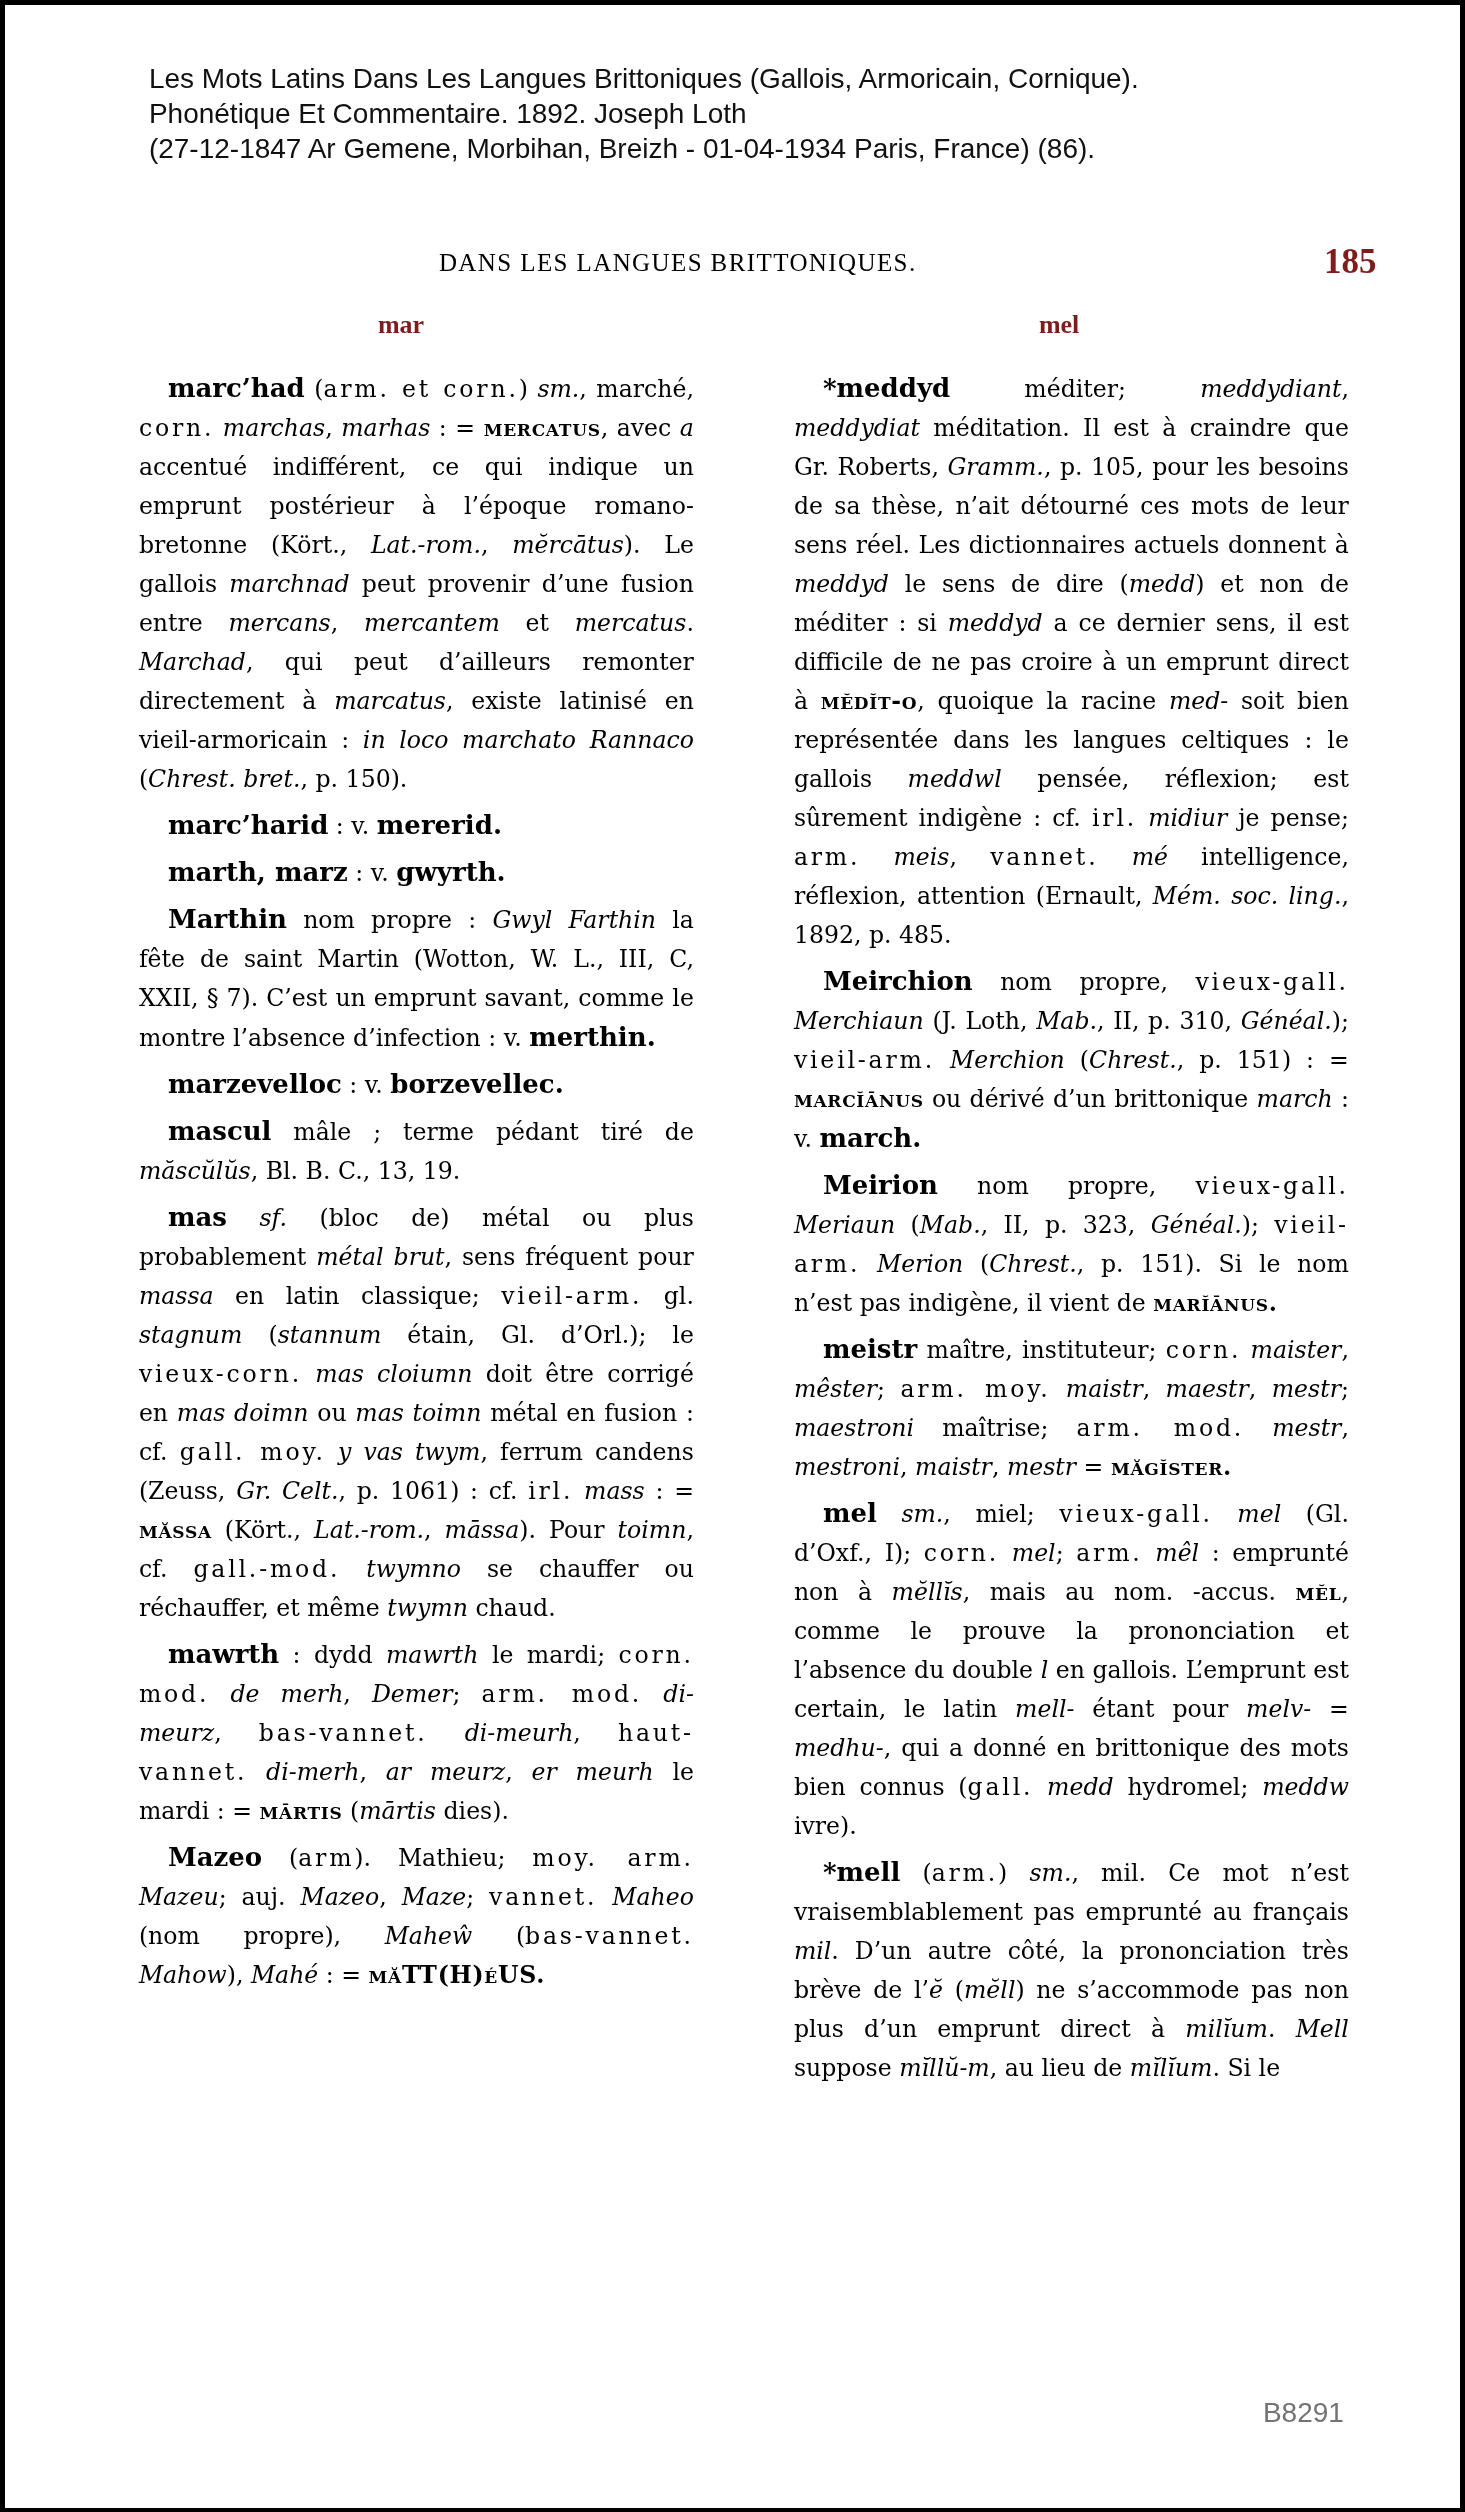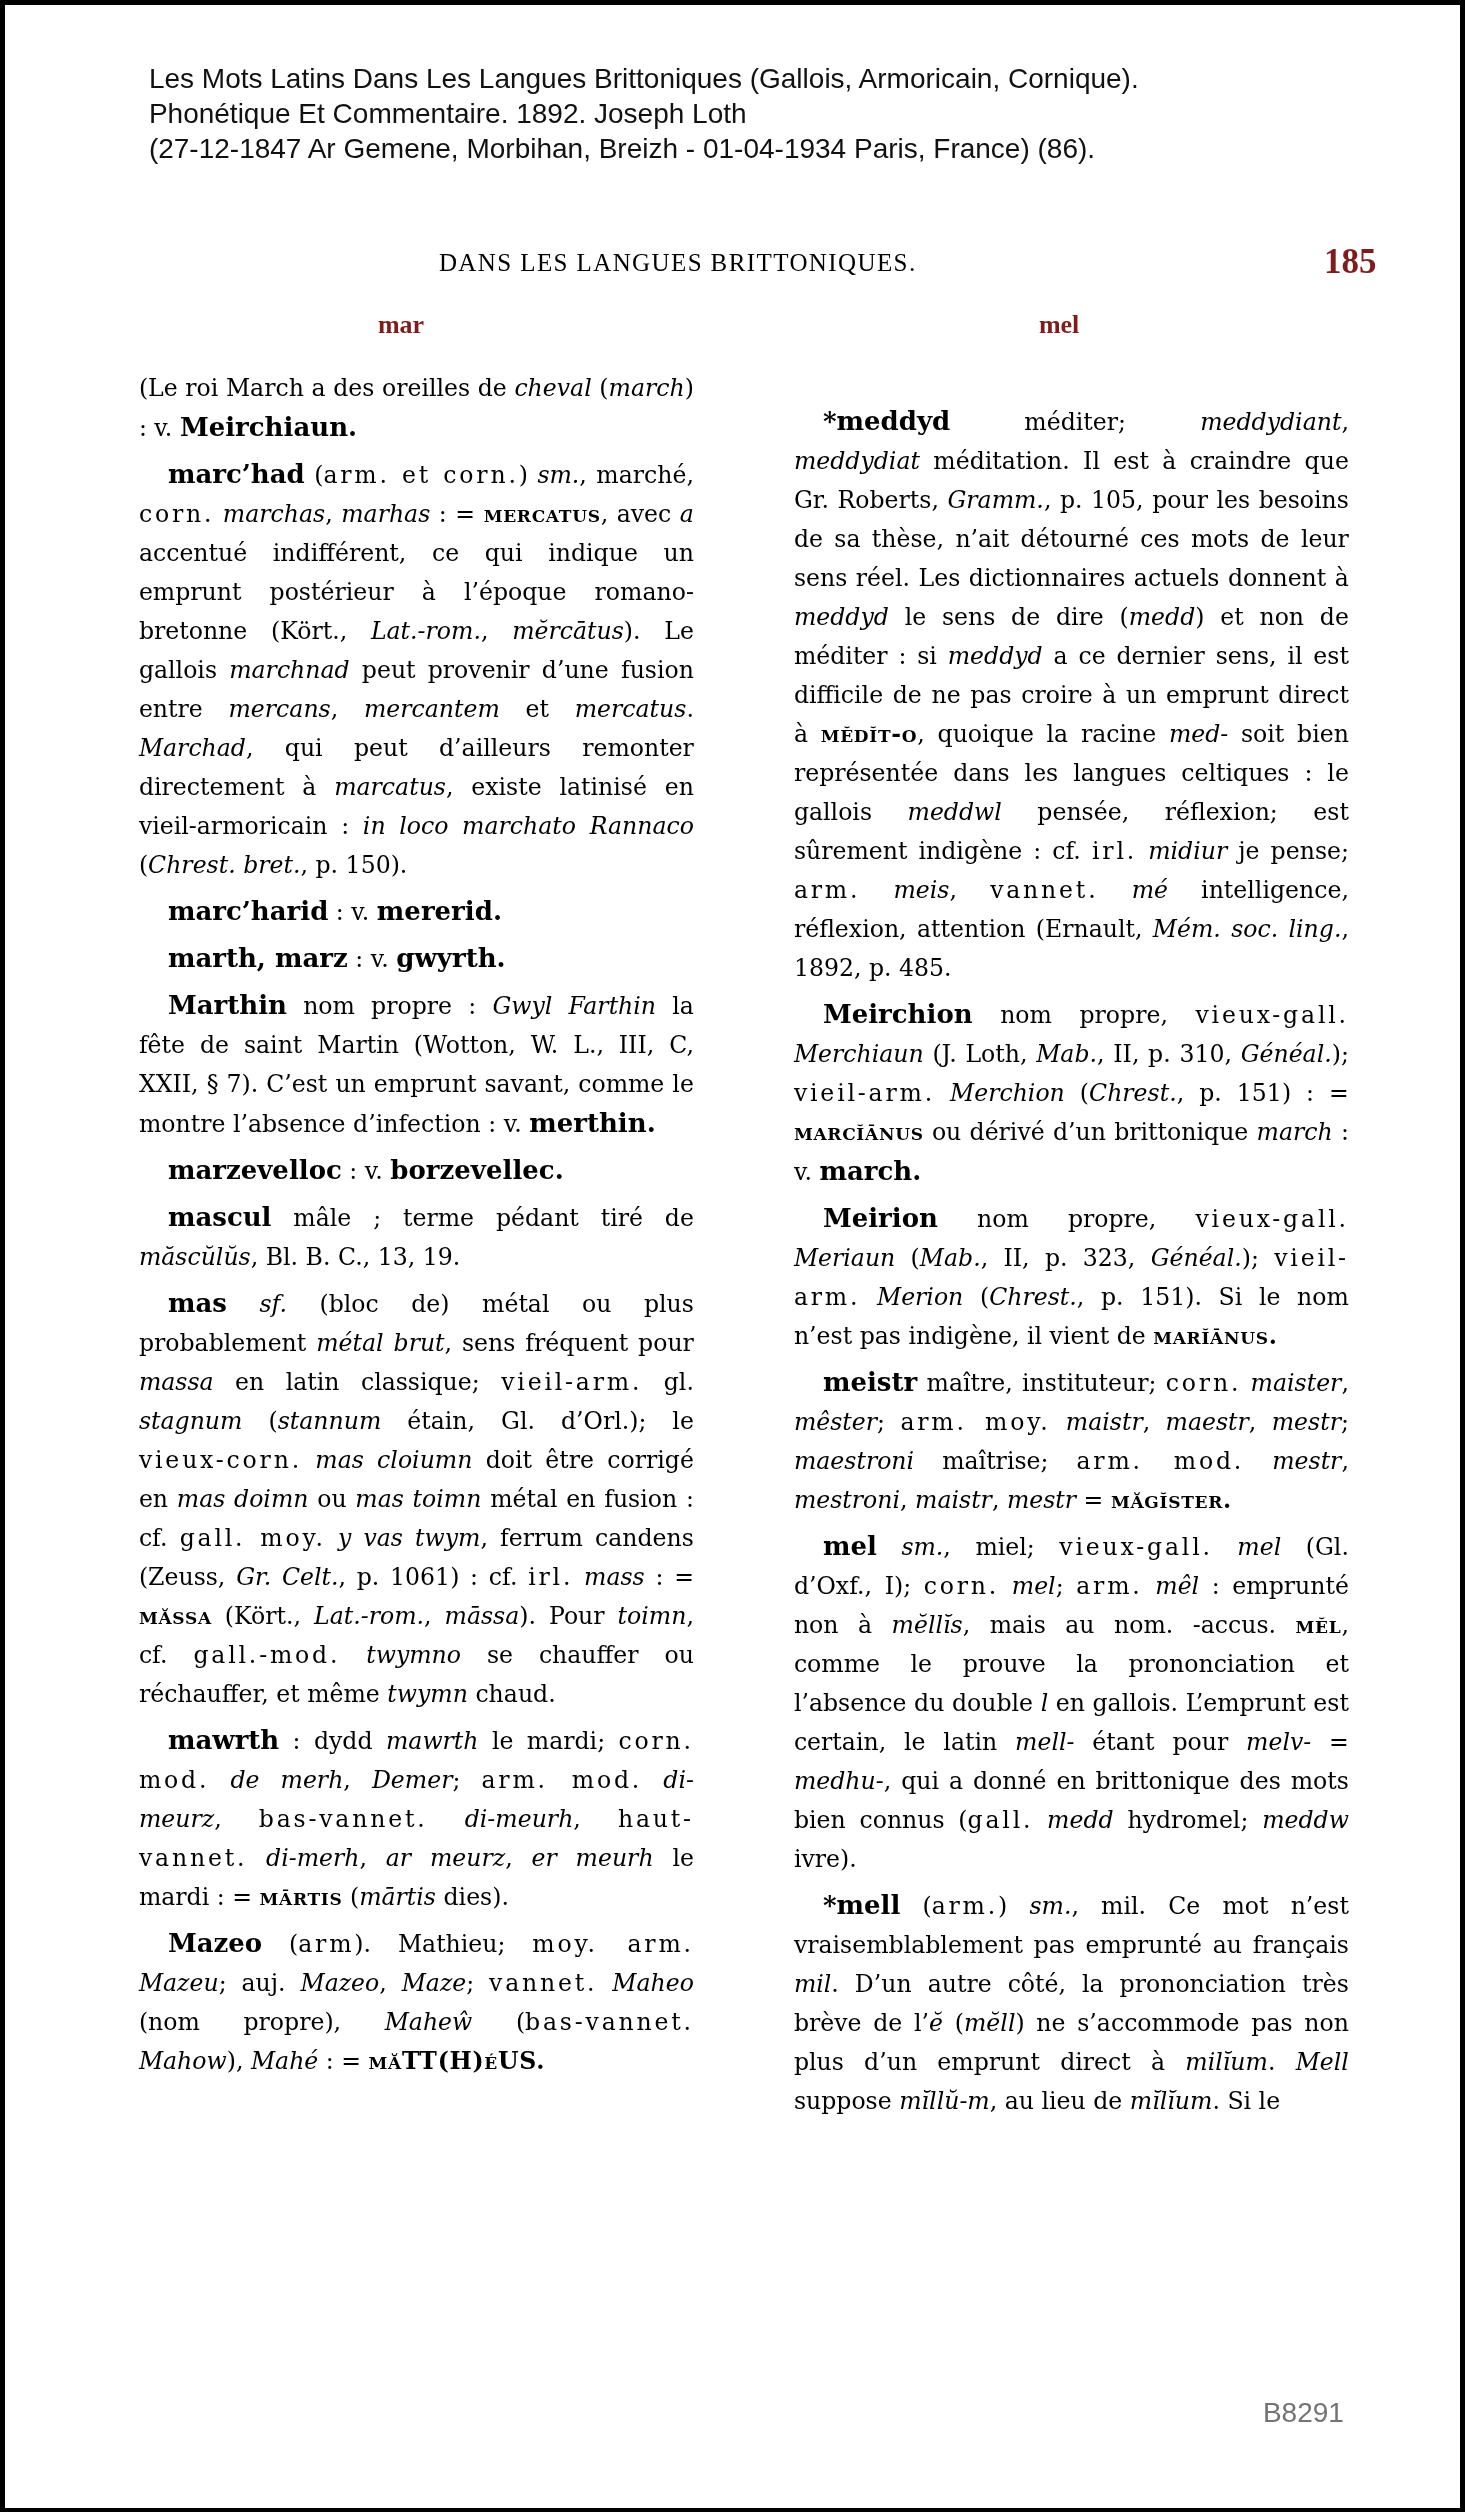--- a/index.html
+++ b/index.html
@@ -28,21 +28,21 @@
     font-family: "Liberation Serif", serif; font-weight: bold; font-size: 26px; color: #7f1d1d;
   }
   .col-head.left { left: 373px; }
   .col-head.right { left: 1034px; }
   .column {
     position: absolute; top: 364px; width: 555px;
     font-family: "DejaVu Serif", serif; font-size: 23.6px; line-height: 39px;
     color: #000; text-align: justify; hyphens: manual;
   }
   .column.left { left: 134px; }
-  .column.right { left: 789px; margin-top: 33px; }
+  .column.right { left: 789px; }
   .entry { margin: 0 0 7px 0; text-indent: 29px; }
   .entry.cont { text-indent: 0; }
   .seg-i { font-style: italic; }
   .seg-b { font-weight: bold; font-size: 26px; }
   .seg-sc { font-variant: small-caps; font-weight: bold; letter-spacing: 0.7px; }
   .seg-sp { letter-spacing: 2.8px; }
   .code {
     position: absolute; left: 1258px; top: 2392px;
     font-family: "Liberation Sans", sans-serif; font-size: 28px; color: #737373;
   }
@@ -58,21 +58,20 @@
     <div>(27-12-1847 Ar Gemene, Morbihan, Breizh - 01-04-1934 Paris, France) (86).</div>
   </div>
 
   <div class="running-head">DANS LES LANGUES BRITTONIQUES.</div>
   <div class="page-number">185</div>
 
   <div class="col-head left">mar</div>
   <div class="col-head right">mel</div>
 
   <div class="column left">
-      <p class="entry cont"><span>(Le roi March a des oreilles de </span><span class="seg-i">cheval</span><span> (</span><span class="seg-i">march</span><span>) : v. </span><span class="seg-b">Meirchiaun.</span></p>
       <p class="entry"><span class="seg-b">marc’had</span><span> (</span><span class="seg-sp">arm. et corn.</span><span>) </span><span class="seg-i">sm.</span><span>, marché, </span><span class="seg-sp">corn.</span><span> </span><span class="seg-i">marchas</span><span>, </span><span class="seg-i">marhas</span><span> : = </span><span class="seg-sc">mercatus</span><span>, avec </span><span class="seg-i">a</span><span> accentué indifférent, ce qui indique un emprunt postérieur à l’époque romano-bretonne (Kört., </span><span class="seg-i">Lat.-rom.</span><span>, </span><span class="seg-i">mĕrcātus</span><span>). Le gallois </span><span class="seg-i">marchnad</span><span> peut provenir d’une fusion entre </span><span class="seg-i">mercans</span><span>, </span><span class="seg-i">mercantem</span><span> et </span><span class="seg-i">mercatus</span><span>. </span><span class="seg-i">Marchad</span><span>, qui peut d’ailleurs remonter directement à </span><span class="seg-i">marcatus</span><span>, existe latinisé en vieil-armoricain : </span><span class="seg-i">in loco marchato Rannaco</span><span> (</span><span class="seg-i">Chrest. bret.</span><span>, p. 150).</span></p>
       <p class="entry"><span class="seg-b">marc’harid</span><span> : v. </span><span class="seg-b">mererid.</span></p>
       <p class="entry"><span class="seg-b">marth, marz</span><span> : v. </span><span class="seg-b">gwyrth.</span></p>
       <p class="entry"><span class="seg-b">Marthin</span><span> nom propre : </span><span class="seg-i">Gwyl Farthin</span><span> la fête de saint Martin (Wotton, W. L., III, C, XXII, § 7). C’est un emprunt savant, comme le montre l’absence d’infection : v. </span><span class="seg-b">merthin.</span></p>
       <p class="entry"><span class="seg-b">marzevelloc</span><span> : v. </span><span class="seg-b">borzevellec.</span></p>
       <p class="entry"><span class="seg-b">mascul</span><span> mâle ; terme pédant tiré de </span><span class="seg-i">măscŭlŭs</span><span>, Bl. B. C., 13, 19.</span></p>
       <p class="entry"><span class="seg-b">mas</span><span> </span><span class="seg-i">sf.</span><span> (bloc de) métal ou plus probablement </span><span class="seg-i">métal brut</span><span>, sens fréquent pour </span><span class="seg-i">massa</span><span> en latin classique; </span><span class="seg-sp">vieil-arm.</span><span> gl. </span><span class="seg-i">stagnum</span><span> (</span><span class="seg-i">stannum</span><span> étain, Gl. d’Orl.); le </span><span class="seg-sp">vieux-corn.</span><span> </span><span class="seg-i">mas cloiumn</span><span> doit être corrigé en </span><span class="seg-i">mas doimn</span><span> ou </span><span class="seg-i">mas toimn</span><span> métal en fusion : cf. </span><span class="seg-sp">gall. moy.</span><span> </span><span class="seg-i">y vas twym</span><span>, ferrum candens (Zeuss, </span><span class="seg-i">Gr. Celt.</span><span>, p. 1061) : cf. </span><span class="seg-sp">irl.</span><span> </span><span class="seg-i">mass</span><span> : = </span><span class="seg-sc">măssa</span><span> (Kört., </span><span class="seg-i">Lat.-rom.</span><span>, </span><span class="seg-i">māssa</span><span>). Pour </span><span class="seg-i">toimn</span><span>, cf. </span><span class="seg-sp">gall.-mod.</span><span> </span><span class="seg-i">twymno</span><span> se chauffer ou réchauffer, et même </span><span class="seg-i">twymn</span><span> chaud.</span></p>
       <p class="entry"><span class="seg-b">mawrth</span><span> : dydd </span><span class="seg-i">mawrth</span><span> le mardi; </span><span class="seg-sp">corn. mod.</span><span> </span><span class="seg-i">de merh</span><span>, </span><span class="seg-i">Demer</span><span>; </span><span class="seg-sp">arm. mod.</span><span> </span><span class="seg-i">di-meurz</span><span>, </span><span class="seg-sp">bas-vannet.</span><span> </span><span class="seg-i">di-meurh</span><span>, </span><span class="seg-sp">haut-vannet.</span><span> </span><span class="seg-i">di-merh</span><span>, </span><span class="seg-i">ar meurz</span><span>, </span><span class="seg-i">er meurh</span><span> le mardi : = </span><span class="seg-sc">mārtis</span><span> (</span><span class="seg-i">mārtis</span><span> dies).</span></p>
       <p class="entry"><span class="seg-b">Mazeo</span><span> (</span><span class="seg-sp">arm</span><span>). Mathieu; </span><span class="seg-sp">moy. arm.</span><span> </span><span class="seg-i">Mazeu</span><span>; auj. </span><span class="seg-i">Mazeo</span><span>, </span><span class="seg-i">Maze</span><span>; </span><span class="seg-sp">vannet.</span><span> </span><span class="seg-i">Maheo</span><span> (nom propre), </span><span class="seg-i">Maheŵ</span><span> (</span><span class="seg-sp">bas-vannet.</span><span> </span><span class="seg-i">Mahow</span><span>), </span><span class="seg-i">Mahé</span><span> : = </span><span class="seg-sc">măTT(H)éUS.</span></p>
     </div>

